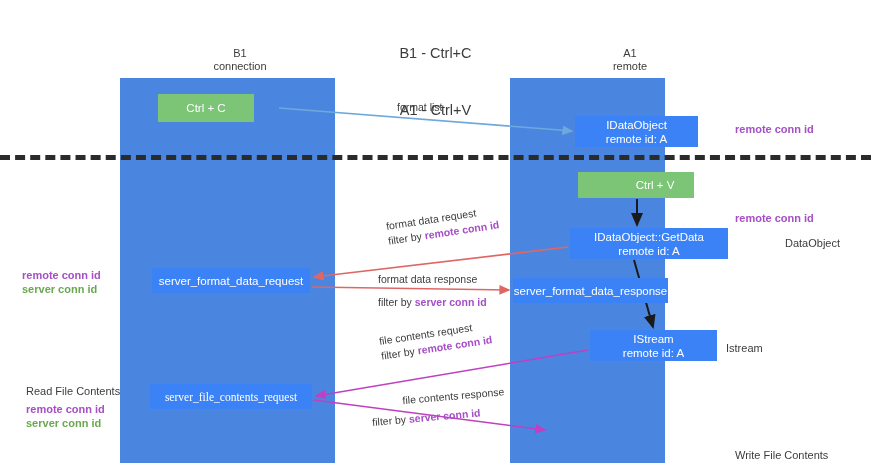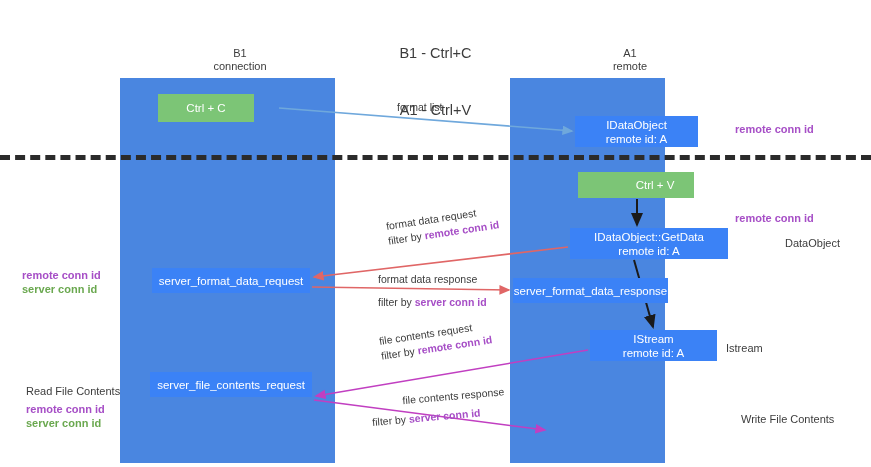--- a/index.html
+++ b/index.html
@@ -78,37 +78,37 @@
   .node.orange { background: #3b82f6; }
 
   
   #n-ctrlc    { left: 158px; top: 94px;  width: 96px; height: 28px; }
   #n-idataobj { left: 575px; top: 116px; width: 123px; height: 31px; }
   #n-ctrlv    { left: 578px; top: 172px; width: 116px; height: 26px; padding-left: 44px; }
   #n-getdata  { left: 570px; top: 228px; width: 158px; height: 31px; }
   #n-sfdreq   { left: 152px; top: 268px; width: 158px; height: 25px; }
   #n-sfdresp  { left: 513px; top: 278px; width: 155px; height: 25px; }
   #n-istream  { left: 590px; top: 330px; width: 127px; height: 31px; }
-  #n-sfcreq   { left: 150px; top: 372px; width: 162px; height: 25px; }
+  #n-sfcreq   { left: 150px; top: 384px; width: 162px; height: 25px; font-family: Liberation Serif, serif; }
   #n-sfcresp  { left: 548px; top: 417px; width: 157px; height: 27px; }
 
   
   .side-label {
     font-size: 11px;
     line-height: 14px;
     color: #3c3c3c;
   }
   .bold-purple { color: #a64ec6; font-weight: bold; }
   .bold-green  { color: #6aa84f; font-weight: bold; }
 
   #lbl-remote-1 { left: 735px; top: 122px; }
   #lbl-remote-2 { left: 735px; top: 211px; }
   #lbl-dataobject { left: 750px; top: 236px; margin-left: 35px; }
   #lbl-istream { left: 726px; top: 341px; }
-  #lbl-write { left: 735px; top: 412px; margin-left: 6px; }
+  #lbl-write { left: 735px; top: 448px; }
 
   #lbl-left-ids { left: 22px; top: 268px; }
   #lbl-read { left: 26px; top: 384px; }
   #lbl-left-ids-2 { left: 26px; top: 402px; }
 
   
   .edge-note {
     font-size: 10.5px;
     line-height: 15px;
     color: #3c3c3c;

